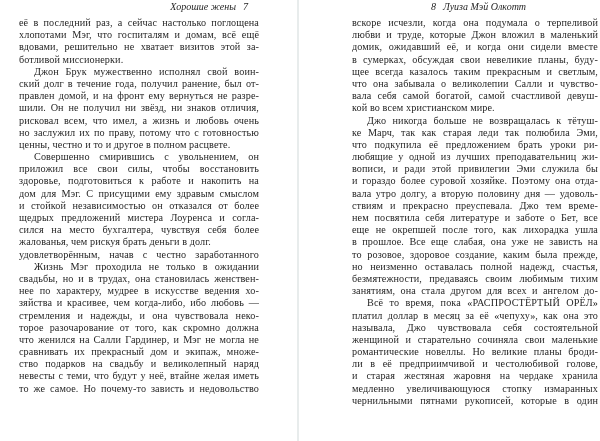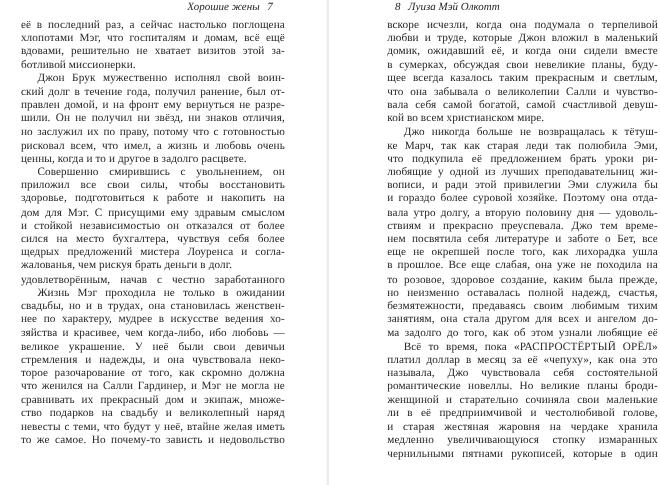--- a/index.html
+++ b/index.html
@@ -24,21 +24,21 @@
   }
   .running-head{
     position:absolute;top:1px;left:0;right:0;
     font-style:italic;
     font-size:10px;
     line-height:12px;
     color:var(--ink);
     white-space:nowrap;
   }
   .running-head.align-right{text-align:right;padding-right:11px;}
-  .running-head.align-left{text-align:left;margin-left:24px;}
+  .running-head.align-left{text-align:center;margin-left:24px;}
   .running-head .sep{display:inline-block;width:7px;}
   .page-body{
     position:absolute;top:17px;left:17px;right:0;
     font-size:10.2px;
     line-height:12.2px;
     letter-spacing:0.1px;
   }
   .line{
     height:12.2px;
     overflow:hidden;
@@ -64,37 +64,36 @@
     </div>
     <div class="page-body">
         <div class="line">её в последний раз, а сейчас настолько поглощена</div>
         <div class="line">хлопотами Мэг, что госпиталям и домам, всё ещё</div>
         <div class="line">вдовами, решительно не хватает визитов этой за-</div>
         <div class="line para-end">ботливой миссионерки.</div>
         <div class="line indent">Джон Брук мужественно исполнял свой воин-</div>
         <div class="line">ский долг в течение года, получил ранение, был от-</div>
         <div class="line">правлен домой, и на фронт ему вернуться не разре-</div>
         <div class="line">шили. Он не получил ни звёзд, ни знаков отличия,</div>
+        <div class="line">рисковал всем, что имел, а жизнь и любовь очень</div>
         <div class="line">но заслужил их по праву, потому что с готовностью</div>
-        <div class="line">рисковал всем, что имел, а жизнь и любовь очень</div>
-        <div class="line para-end">ценны, когда и то и другое в задолго расцвете.</div>
+        <div class="line para-end">ценны, честно и то и другое в полном расцвете.</div>
         <div class="line indent">Совершенно смирившись с увольнением, он</div>
         <div class="line">приложил все свои силы, чтобы восстановить</div>
         <div class="line">здоровье, подготовиться к работе и накопить на</div>
         <div class="line">дом для Мэг. С присущими ему здравым смыслом</div>
         <div class="line">и стойкой независимостью он отказался от более</div>
+        <div class="line">щедрых предложений мистера Лоуренса и согла-</div>
         <div class="line">сился на место бухгалтера, чувствуя себя более</div>
-        <div class="line">щедрых предложений мистера Лоуренса и согла-</div>
         <div class="line para-end">жалованья, чем рискуя брать деньги в долг.</div>
         <div class="line">удовлетворённым, начав с честно заработанного</div>
         <div class="line indent">Жизнь Мэг проходила не только в ожидании</div>
         <div class="line">свадьбы, но и в трудах, она становилась женствен-</div>
         <div class="line">нее по характеру, мудрее в искусстве ведения хо-</div>
         <div class="line">зяйства и красивее, чем когда-либо, ибо любовь —</div>
-        <div class="line">великое украшение. У неё были свои девичьи</div>
         <div class="line">стремления и надежды, и она чувствовала неко-</div>
         <div class="line">торое разочарование от того, как скромно должна</div>
         <div class="line">что женился на Салли Гардинер, и Мэг не могла не</div>
         <div class="line">сравнивать их прекрасный дом и экипаж, множе-</div>
         <div class="line">ство подарков на свадьбу и великолепный наряд</div>
         <div class="line">невесты с теми, что будут у неё, втайне желая иметь</div>
         <div class="line">то же самое. Но почему-то зависть и недовольство</div>
       </div>
   </div>
 
@@ -116,31 +115,30 @@
         <div class="line indent">Джо никогда больше не возвращалась к тётуш-</div>
         <div class="line">ке Марч, так как старая леди так полюбила Эми,</div>
         <div class="line">что подкупила её предложением брать уроки ри-</div>
         <div class="line">любящие у одной из лучших преподавательниц жи-</div>
         <div class="line">вописи, и ради этой привилегии Эми служила бы</div>
         <div class="line">и гораздо более суровой хозяйке. Поэтому она отда-</div>
         <div class="line">вала утро долгу, а вторую половину дня — удоволь-</div>
         <div class="line">ствиям и прекрасно преуспевала. Джо тем време-</div>
         <div class="line">нем посвятила себя литературе и заботе о Бет, все</div>
         <div class="line">еще не окрепшей после того, как лихорадка ушла</div>
-        <div class="line">в прошлое. Все еще слабая, она уже не походила на</div>
+        <div class="line">в прошлое. Все еще слабая, она уже не зависть на</div>
         <div class="line">то розовое, здоровое создание, каким была прежде,</div>
         <div class="line">но неизменно оставалась полной надежд, счастья,</div>
         <div class="line">безмятежности, предаваясь своим любимым тихим</div>
         <div class="line">занятиям, она стала другом для всех и ангелом до-</div>
-        <div class="line">ма задолго до того, как об этом узнали любящие её</div>
         <div class="line indent">Всё то время, пока «РАСПРОСТЁРТЫЙ ОРЁЛ»</div>
         <div class="line">платил доллар в месяц за её «чепуху», как она это</div>
         <div class="line">называла, Джо чувствовала себя состоятельной</div>
+        <div class="line">женщиной и старательно сочиняла свои маленькие</div>
         <div class="line">романтические новеллы. Но великие планы броди-</div>
-        <div class="line">женщиной и старательно сочиняла свои маленькие</div>
         <div class="line">ли в её предприимчивой и честолюбивой голове,</div>
         <div class="line">и старая жестяная жаровня на чердаке хранила</div>
         <div class="line">медленно увеличивающуюся стопку измаранных</div>
         <div class="line">чернильными пятнами рукописей, которые в один</div>
       </div>
   </div>
 
 </div>
 
 </body></html>

